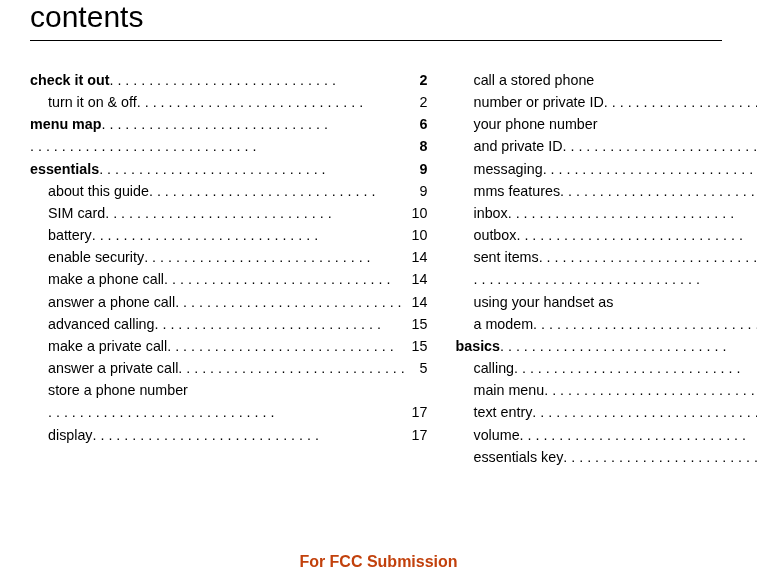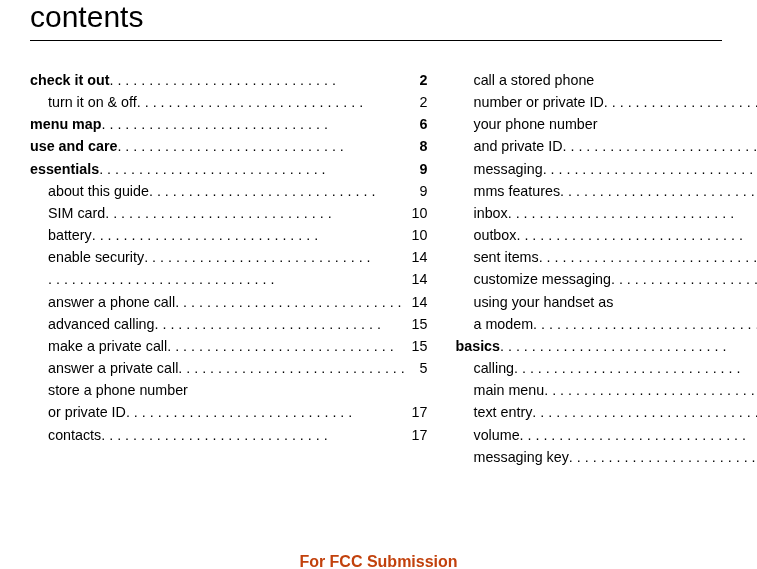--- a/index.html
+++ b/index.html
@@ -101,21 +101,20 @@
           <span class="lbl">turn it on &amp; off</span>
           <span class="dots"></span>
           <span class="pg">2</span>
         </div>
         <div class="entry">
           <span class="lbl bold">menu map</span>
           <span class="dots"></span>
           <span class="pg bold">6</span>
         </div>
         <div class="entry">
-          <span class="lbl bold">use and care</span>
           <span class="dots"></span>
           <span class="pg bold">8</span>
         </div>
         <div class="entry">
           <span class="lbl bold">essentials</span>
           <span class="dots"></span>
           <span class="pg bold">9</span>
         </div>
         <div class="entry sub">
           <span class="lbl">about this guide</span>
@@ -131,20 +130,21 @@
           <span class="lbl">battery</span>
           <span class="dots"></span>
           <span class="pg">10</span>
         </div>
         <div class="entry sub">
           <span class="lbl">enable security</span>
           <span class="dots"></span>
           <span class="pg">14</span>
         </div>
         <div class="entry sub">
+          <span class="lbl">make a phone call</span>
           <span class="dots"></span>
           <span class="pg">14</span>
         </div>
         <div class="entry sub">
           <span class="lbl">answer a phone call</span>
           <span class="dots"></span>
           <span class="pg">14</span>
         </div>
         <div class="entry sub">
           <span class="lbl">advanced calling</span>
@@ -158,26 +158,25 @@
         </div>
         <div class="entry sub">
           <span class="lbl">answer a private call</span>
           <span class="dots"></span>
           <span class="pg">5</span>
         </div>
         <div class="entry sub">
           <span class="lbl">store a phone number</span>
         </div>
         <div class="entry sub">
-          <span class="lbl">or private ID</span>
           <span class="dots"></span>
           <span class="pg">17</span>
         </div>
         <div class="entry sub">
-          <span class="lbl">contacts</span>
+          <span class="lbl">display</span>
           <span class="dots"></span>
           <span class="pg">17</span>
         </div>
       </div>
     <div class="col" id="col-1">
         <div class="entry sub">
           <span class="lbl">call a stored phone</span>
         </div>
         <div class="entry sub">
           <span class="lbl">number or private ID</span>
@@ -204,21 +203,20 @@
         </div>
         <div class="entry sub">
           <span class="lbl">outbox</span>
           <span class="dots"></span>
         </div>
         <div class="entry sub">
           <span class="lbl">sent items</span>
           <span class="dots"></span>
         </div>
         <div class="entry sub">
-          <span class="lbl">customize messaging</span>
           <span class="dots"></span>
         </div>
         <div class="entry sub">
           <span class="lbl">using your handset as</span>
         </div>
         <div class="entry sub">
           <span class="lbl">a modem</span>
           <span class="dots"></span>
         </div>
         <div class="entry">
@@ -235,21 +233,21 @@
         </div>
         <div class="entry sub">
           <span class="lbl">text entry</span>
           <span class="dots"></span>
         </div>
         <div class="entry sub">
           <span class="lbl">volume</span>
           <span class="dots"></span>
         </div>
         <div class="entry sub">
-          <span class="lbl">messaging key</span>
+          <span class="lbl">essentials key</span>
           <span class="dots"></span>
         </div>
       </div>
 
   </div>
 </div>
 
 <div class="footer">
   <div class="fcc">For FCC Submission</div>
 </div>

